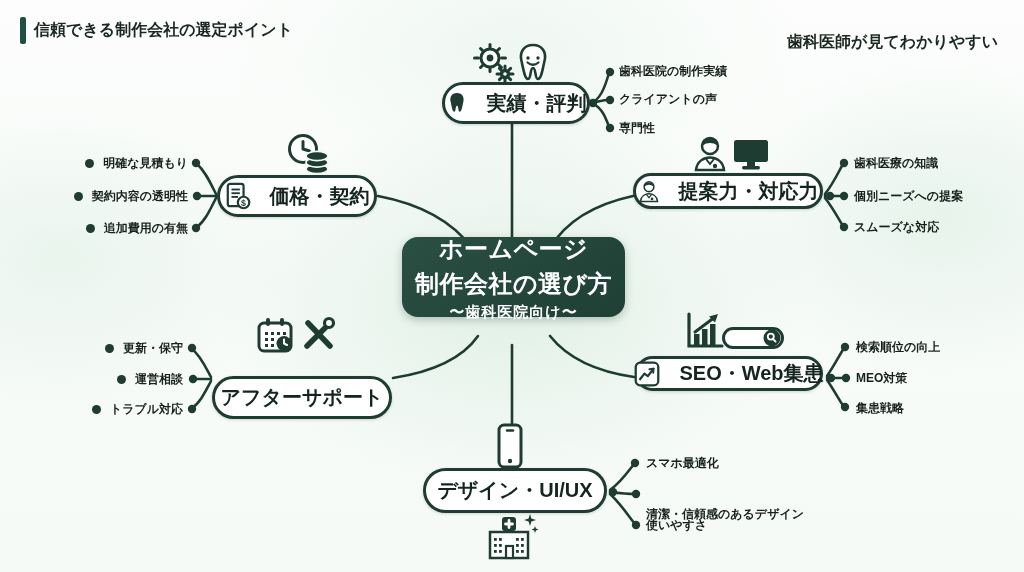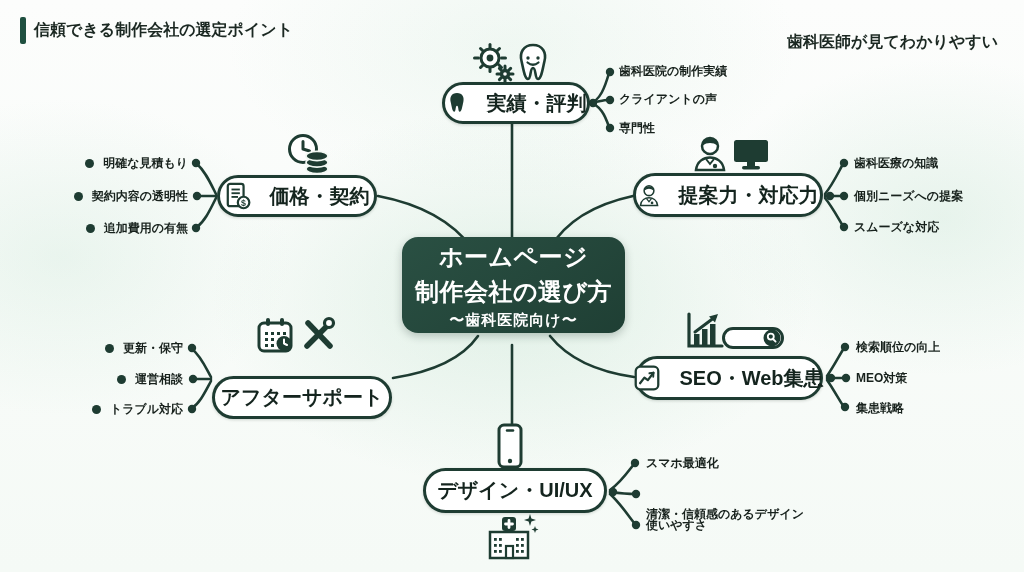--- a/index.html
+++ b/index.html
@@ -12,21 +12,21 @@
       radial-gradient(ellipse 380px 200px at 50% 8%, rgba(190,226,204,.20), rgba(190,226,204,0) 75%),
       linear-gradient(#fcfdfc,#f5faf6);}
   .wires{position:absolute;left:0;top:0;z-index:1;}
   .hdr-bar{position:absolute;left:20px;top:17px;width:6px;height:27px;background:#1f5040;border-radius:2px;z-index:5;}
   .hdr-left{position:absolute;left:34px;top:20px;font-size:16px;font-weight:bold;color:#1b2822;z-index:5;white-space:nowrap;}
   .hdr-right{position:absolute;right:26px;top:32px;font-size:16px;font-weight:bold;color:#1b2822;z-index:5;white-space:nowrap;}
   .pill{position:absolute;z-index:3;display:flex;align-items:center;justify-content:center;gap:19px;
     background:#fff;border:3px solid #1e3c32;border-radius:999px;font-weight:bold;font-size:20px;
     color:#14241e;white-space:nowrap;box-shadow:0 1px 3px rgba(20,40,30,.18);box-sizing:border-box;}
   .pill svg{flex:0 0 auto;}
-  .center-box{position:absolute;left:402px;top:237px;width:223px;height:96px;z-index:3;
+  .center-box{position:absolute;left:402px;top:237px;width:223px;height:80px;z-index:3;
     background:linear-gradient(145deg,#2a5043,#1f3f34);border-radius:16px;display:flex;flex-direction:column;
     align-items:center;justify-content:center;gap:3px;color:#fff;box-shadow:0 3px 8px rgba(20,40,30,.25);}
   .center-box .l1,.center-box .l2{font-size:24px;font-weight:bold;white-space:nowrap;letter-spacing:.5px;}
   .center-box .l3{font-size:15px;font-weight:bold;white-space:nowrap;letter-spacing:1px;}
   .item{position:absolute;z-index:3;height:18px;display:flex;align-items:center;gap:9px;
     font-size:12px;font-weight:bold;color:#17211c;white-space:nowrap;}
   .item .bullet{width:9px;height:9px;border-radius:50%;background:#1e3c32;flex:0 0 auto;}
   .deco{position:absolute;z-index:4;line-height:0;}
 </style>
 </head>
@@ -109,36 +109,36 @@
       <rect x="3" y="2" width="17" height="24" rx="2.5" fill="#fff" stroke="#1e3c32" stroke-width="2.4"></rect>
       <line x1="7" y1="8" x2="16" y2="8" stroke="#1e3c32" stroke-width="2"></line>
       <line x1="7" y1="12" x2="16" y2="12" stroke="#1e3c32" stroke-width="2"></line>
       <line x1="7" y1="16" x2="14" y2="16" stroke="#1e3c32" stroke-width="2"></line>
       <circle cx="20" cy="22" r="6.2" fill="#fff" stroke="#1e3c32" stroke-width="2.4"></circle>
       <text x="20" y="25.4" font-size="9.5" font-weight="bold" text-anchor="middle" fill="#1e3c32">$</text>
     </svg>
     <span>価格・契約</span>
   </div>
 
-  <div class="pill" style="left:633px;top:173px;width:190px;height:44px;">
+  <div class="pill" style="left:633px;top:173px;width:190px;height:36px;">
     <svg width="22" height="24" viewBox="0 0 36 38">
       <circle cx="18" cy="12" r="8" fill="#fff" stroke="#1e3c32" stroke-width="2.5"></circle>
       <path d="M10.5 9 A8.5 8.5 0 0 1 25.5 9 L25.5 11.5 A13 13 0 0 0 10.5 11.5 Z" fill="#1e3c32"></path>
       <path d="M4 36 C5 27 12 23.5 18 23.5 C24 23.5 31 27 32 36 Z" fill="#fff" stroke="#1e3c32" stroke-width="2.5"></path>
       <path d="M14 25 L18 30 L22 25" fill="none" stroke="#1e3c32" stroke-width="2"></path>
       <circle cx="23" cy="32" r="2.2" fill="#1e3c32"></circle>
     </svg>
     <span>提案力・対応力</span>
   </div>
 
   <div class="pill" style="left:212px;top:376px;width:180px;height:43px;">
     <span>アフターサポート</span>
   </div>
 
-  <div class="pill" style="left:635px;top:356px;width:188px;height:44px;">
+  <div class="pill" style="left:635px;top:356px;width:188px;height:35px;">
     <svg width="26" height="26" viewBox="0 0 30 30">
       <rect x="2" y="2" width="26" height="26" rx="5" fill="#fff" stroke="#1e3c32" stroke-width="2.6"></rect>
       <polyline points="7,21 12,14.5 16,17.5 22.5,9" fill="none" stroke="#1e3c32" stroke-width="2.6" stroke-linecap="round" stroke-linejoin="round"></polyline>
       <path d="M22.5 9 L17.8 9.6 M22.5 9 L22.2 13.6" stroke="#1e3c32" stroke-width="2.2" stroke-linecap="round"></path>
     </svg>
     <span>SEO・Web集患</span>
   </div>
 
   <div class="pill" style="left:423px;top:468px;width:184px;height:45px;">
     <span>デザイン・UI/UX</span>

